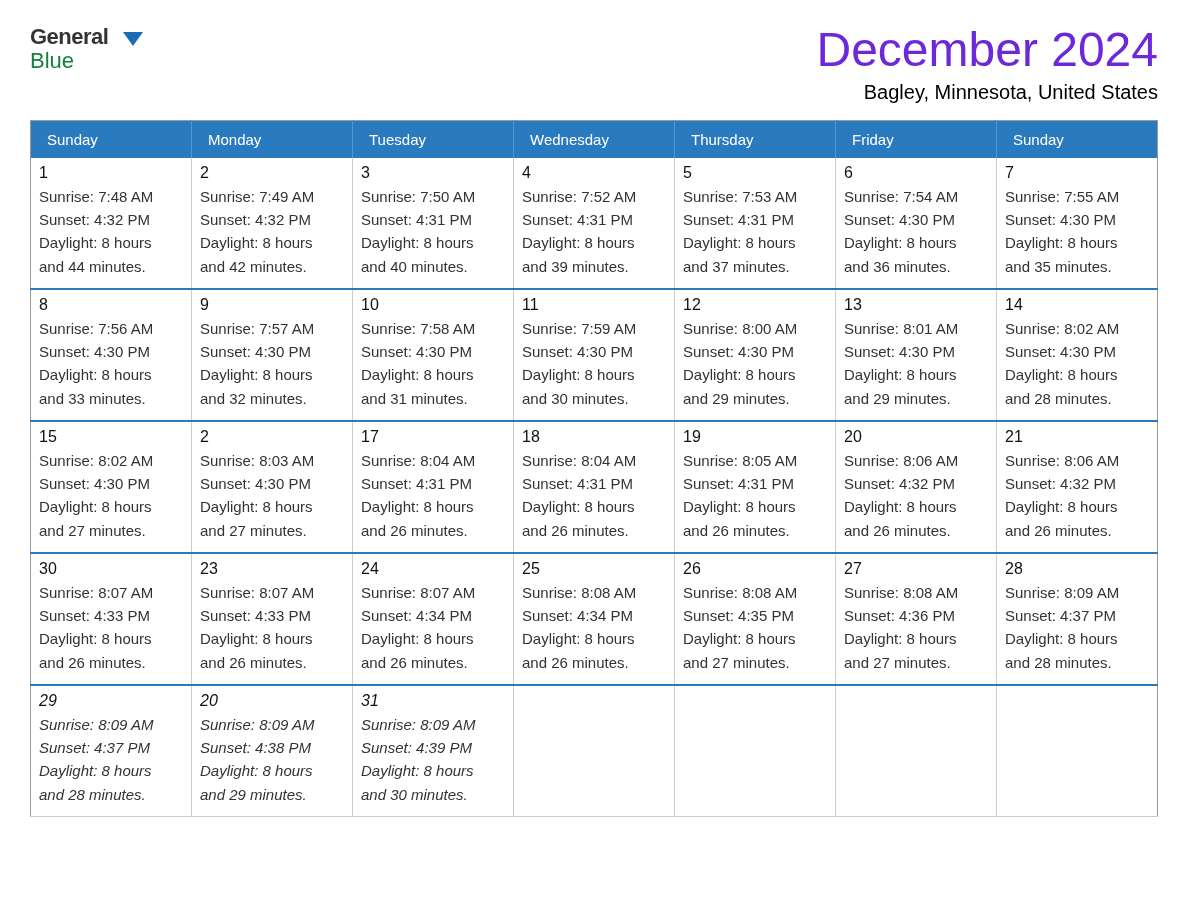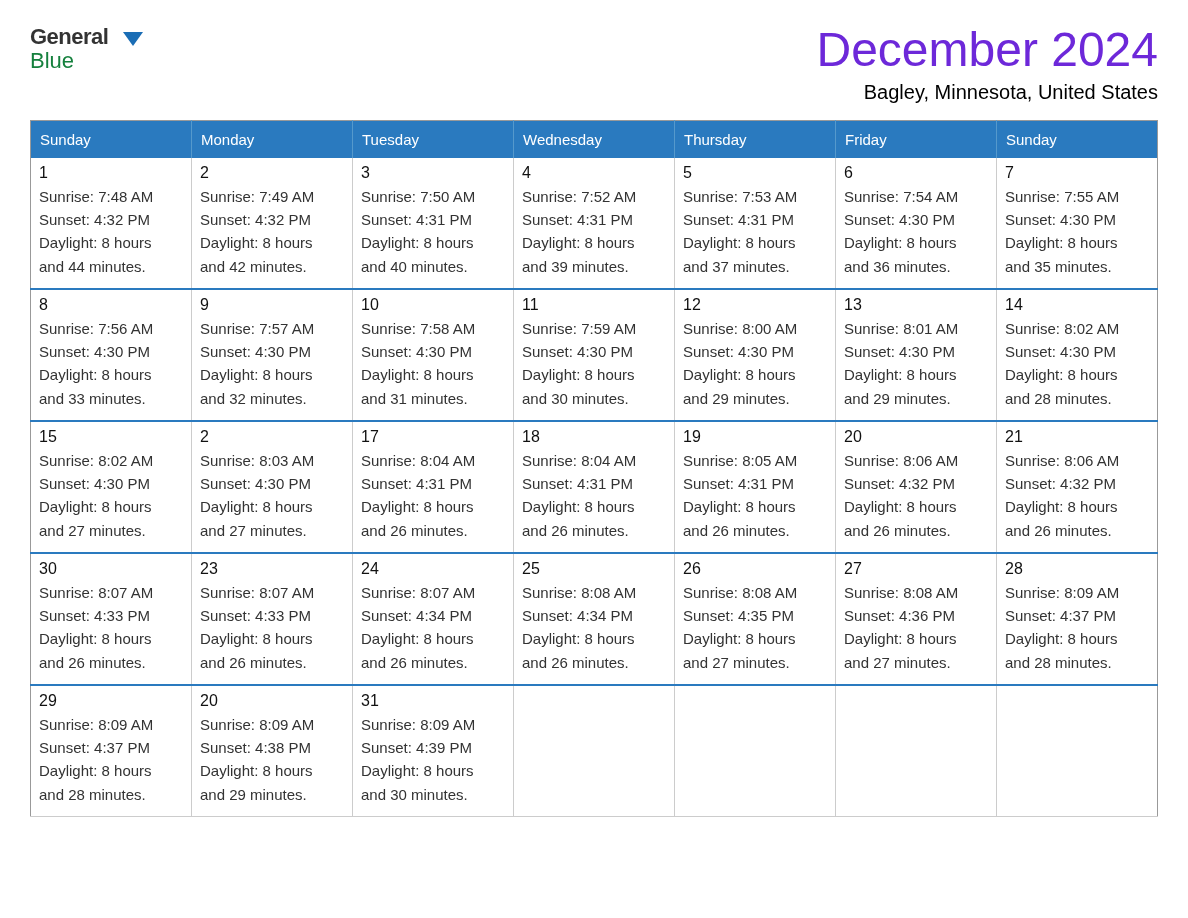--- a/index.html
+++ b/index.html
@@ -75,21 +75,21 @@
       width: 100%;
       border-collapse: collapse;
       border: 1px solid #999;
     }
 
     .calendar-table thead tr th {
       background-color: #2a7abf;
       color: #fff;
       font-size: 15px;
       font-weight: normal;
-      padding: 10px 9px;
+      padding: 10px 16px;
       text-align: left;
       border-right: 1px solid #5599cc;
     }
 
     .calendar-table thead tr th:last-child {
       border-right: none;
     }
 
     .calendar-table tbody tr td {
       vertical-align: top;
@@ -101,20 +101,21 @@
       width: 14.28%;
       min-height: 90px;
     }
 
     .calendar-table tbody tr td:last-child {
       border-right: none;
     }
 
     .calendar-table tbody tr:last-child td {
       border-bottom: 1px solid #ccc;
+      font-style: italic;
     }
 
     .day-number {
       font-size: 16px;
       font-weight: normal;
       color: #111;
       display: block;
       margin-bottom: 3px;
     }
 

